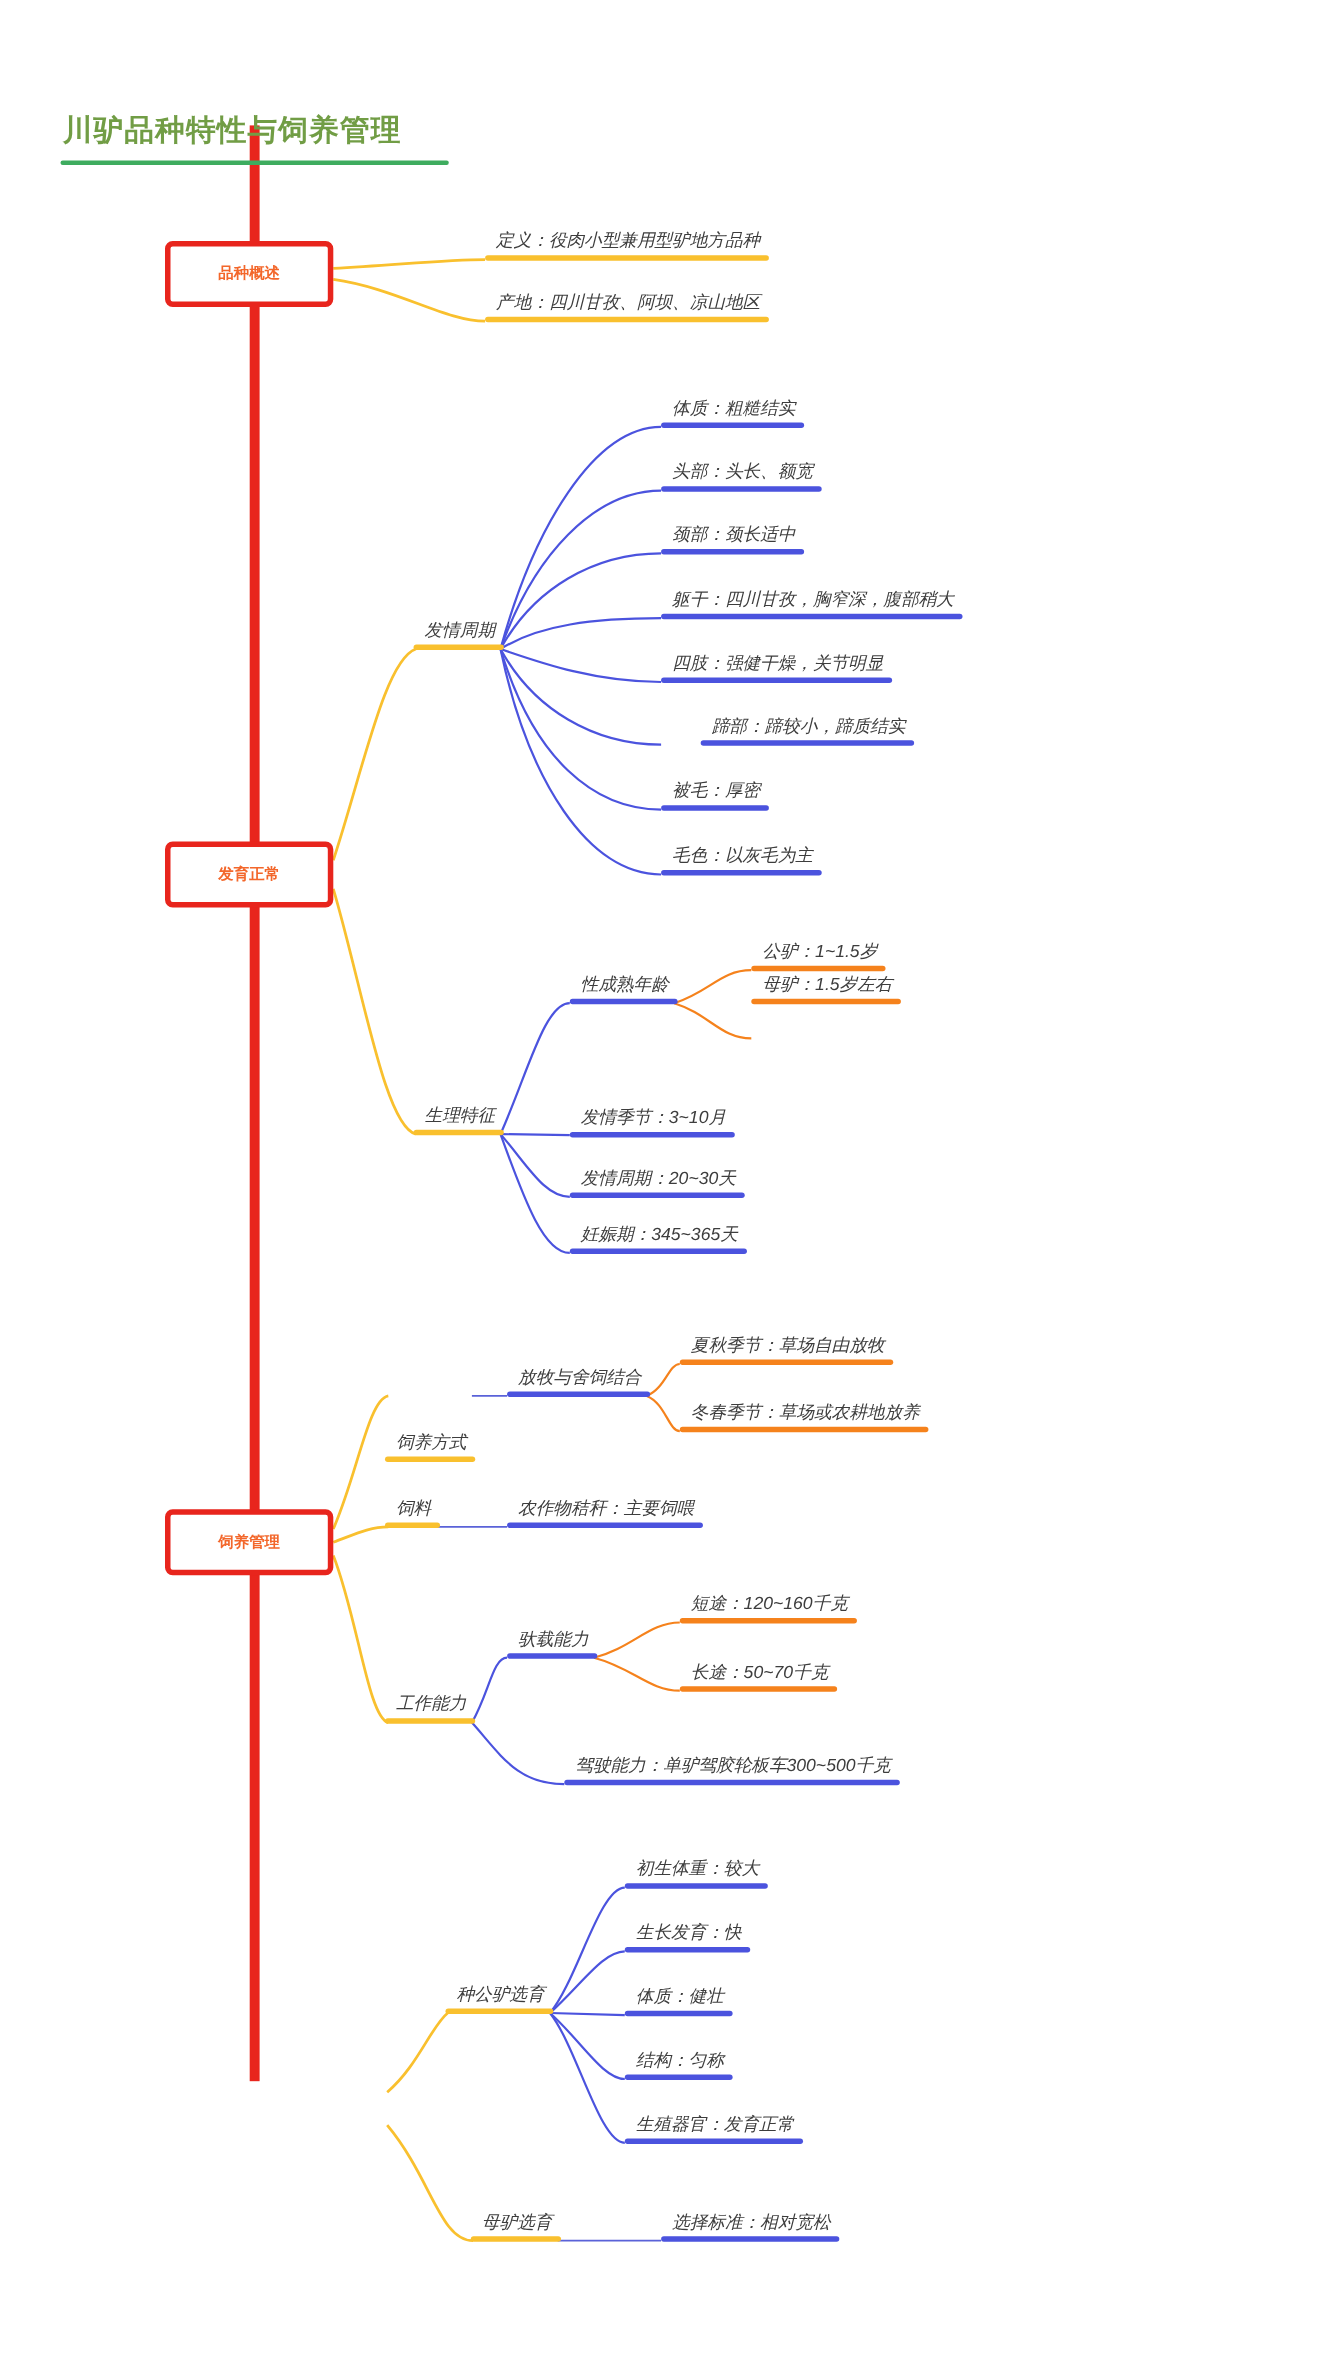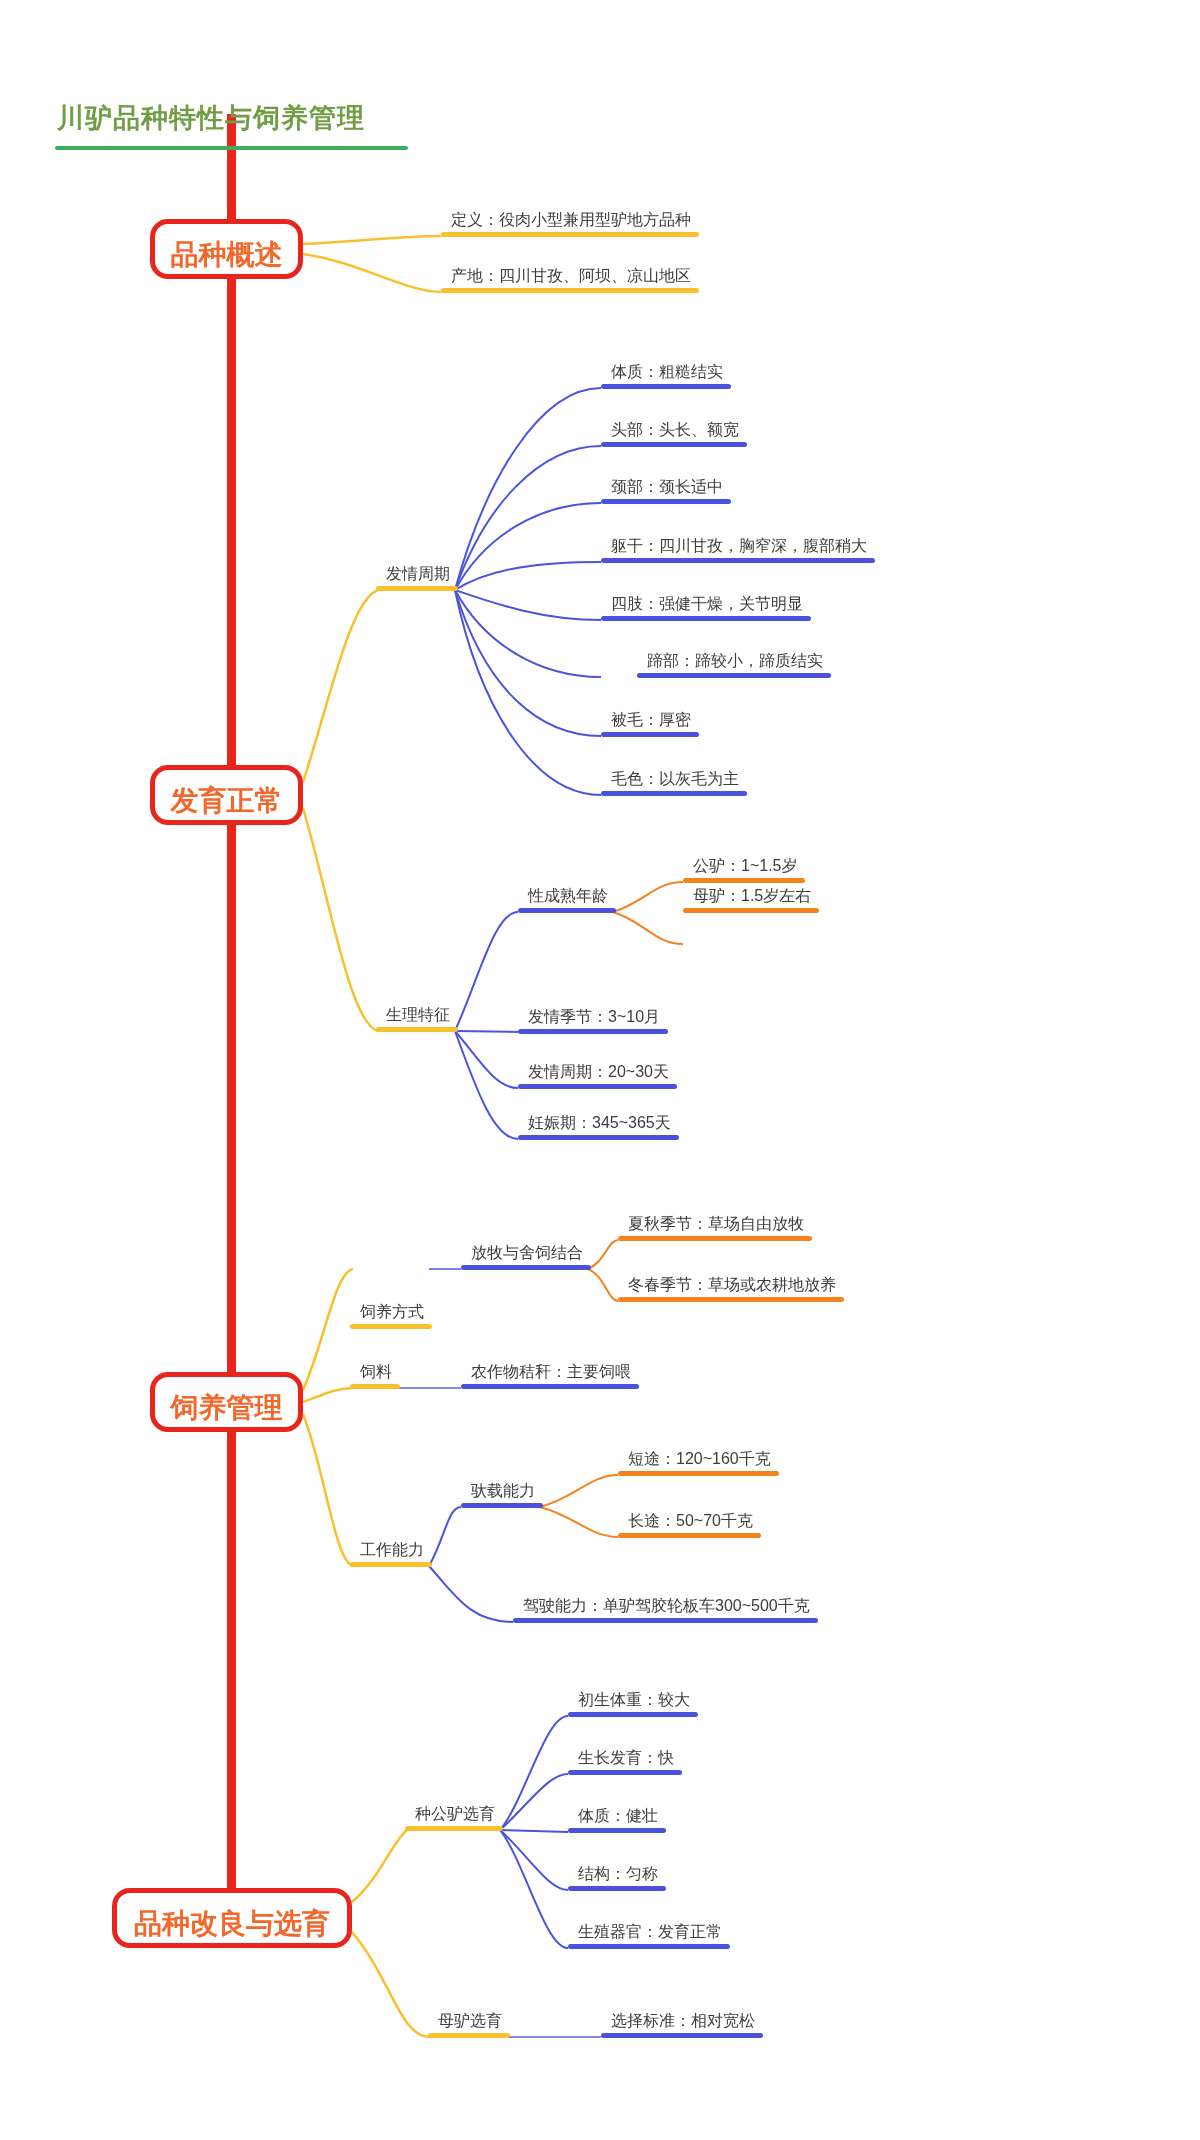--- a/index.html
+++ b/index.html
@@ -21,30 +21,30 @@
     font-size:27px;font-weight:bold;color:#719d45;
     letter-spacing:1px;white-space:nowrap;z-index:4;
   }
   .title-underline{
     position:absolute;left:55px;top:146px;width:353px;height:4px;
     background:#3eac5f;border-radius:2px;z-index:3;
   }
   
   .topic-box{
     position:absolute;z-index:5;
-    background:#ffffff;border:5px solid #e8251d;border-radius:18px;
-    display:flex;align-items:flex-end;justify-content:center;
-    color:#f3672b;font-size:28px;font-weight:bold;white-space:nowrap;
+    background:#ffffff;border:5px solid #e8251d;border-radius:7px;
+    display:flex;align-items:center;justify-content:center;
+    color:#f3672b;font-size:14px;font-weight:bold;white-space:nowrap;
     box-sizing:border-box;
   }
   
   .node{
     position:absolute;z-index:4;
     font-size:16px;line-height:20px;color:#3d3d3d;
-    padding:0 3px 3px 3px;white-space:nowrap;
+    padding:0 3px 3px 3px;white-space:nowrap;font-style:italic;
   }
   .node::after{
     content:"";position:absolute;left:-7px;right:-5px;bottom:-4px;height:5px;
     border-radius:3px;background:#999;
   }
   .u-yellow::after{background:#f9c02e;}
   .u-blue::after{background:#4b53de;}
   .u-orange::after{background:#f5821c;}
   svg.links{position:absolute;left:0;top:0;z-index:2;}
 </style>
@@ -111,23 +111,20 @@
 
   <div class="topic-box" style="left:150px;top:219px;width:153px;height:60px">
     <span>品种概述</span>
   </div>
   <div class="topic-box" style="left:150px;top:765px;width:153px;height:60px">
     <span>发育正常</span>
   </div>
   <div class="topic-box" style="left:150px;top:1372px;width:153px;height:60px">
     <span>饲养管理</span>
   </div>
-  <div class="topic-box" style="left:112px;top:1888px;width:240px;height:60px">
-    <span>品种改良与选育</span>
-  </div>
 
   <div class="node u-yellow" style="left:448px;top:210px">定义：役肉小型兼用型驴地方品种</div>
   <div class="node u-yellow" style="left:448px;top:266px">产地：四川甘孜、阿坝、凉山地区</div>
 
   <div class="node u-yellow" style="left:383px;top:564px">发情周期</div>
   <div class="node u-blue" style="left:608px;top:362px">体质：粗糙结实</div>
   <div class="node u-blue" style="left:608px;top:420px">头部：头长、额宽</div>
   <div class="node u-blue" style="left:608px;top:477px">颈部：颈长适中</div>
   <div class="node u-blue" style="left:608px;top:536px">躯干：四川甘孜，胸窄深，腹部稍大</div>
   <div class="node u-blue" style="left:608px;top:594px">四肢：强健干燥，关节明显</div>

